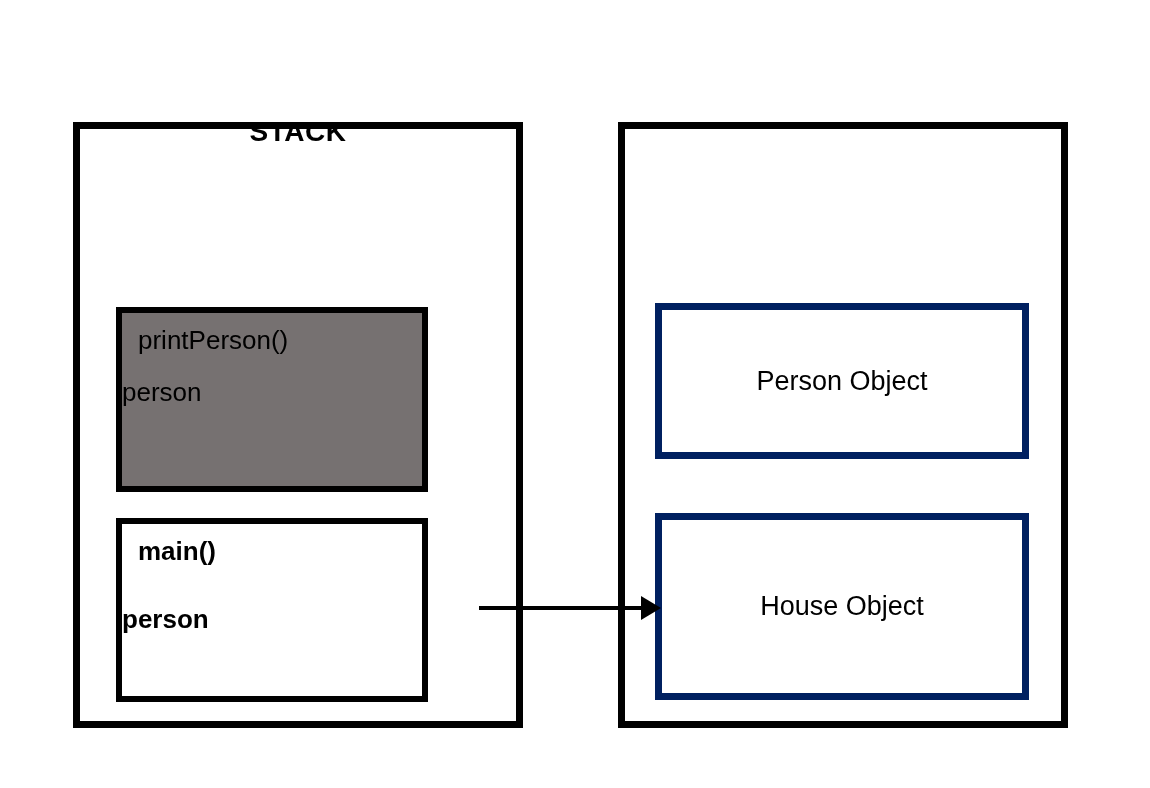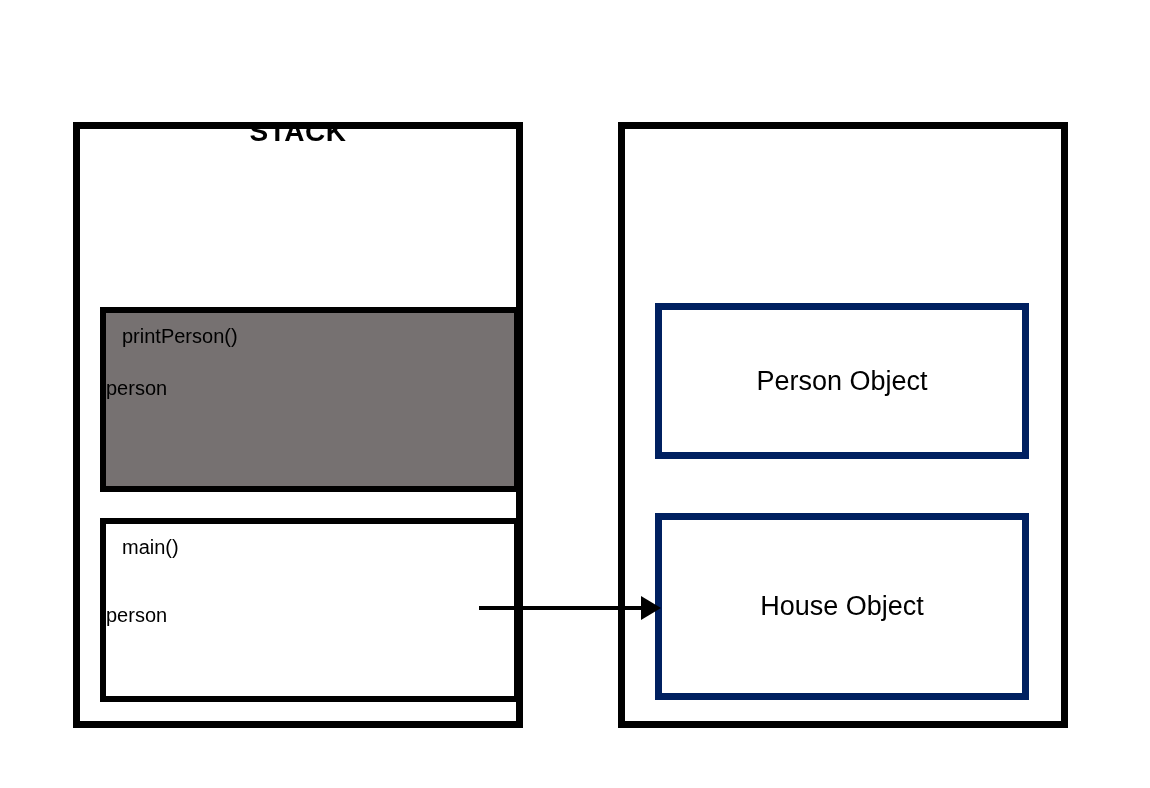--- a/index.html
+++ b/index.html
@@ -43,34 +43,35 @@
     width: 450px;
     height: 606px;
     border: 7px solid var(--outline);
     background: transparent;
   }
   .stack-region { left: 73px; }
   .heap-region  { left: 618px; }
 
   .frame {
     position: absolute;
-    left: 100px;
-    width: 420px;
+    left: 116px;
+    width: 312px;
     border: 6px solid var(--outline);
-    font-size: 20px;
+    font-size: 26px;
   }
   .frame-print {
     top: 307px;
     height: 185px;
     background: var(--gray-fill);
   }
   .frame-main {
     top: 518px;
     height: 184px;
     background: var(--bg);
+    font-weight: bold;
   }
   .frame-fn {
     position: absolute;
     top: 12px;
     left: 16px;
     white-space: nowrap;
   }
   .frame-var {
     position: absolute;
     left: 0;

